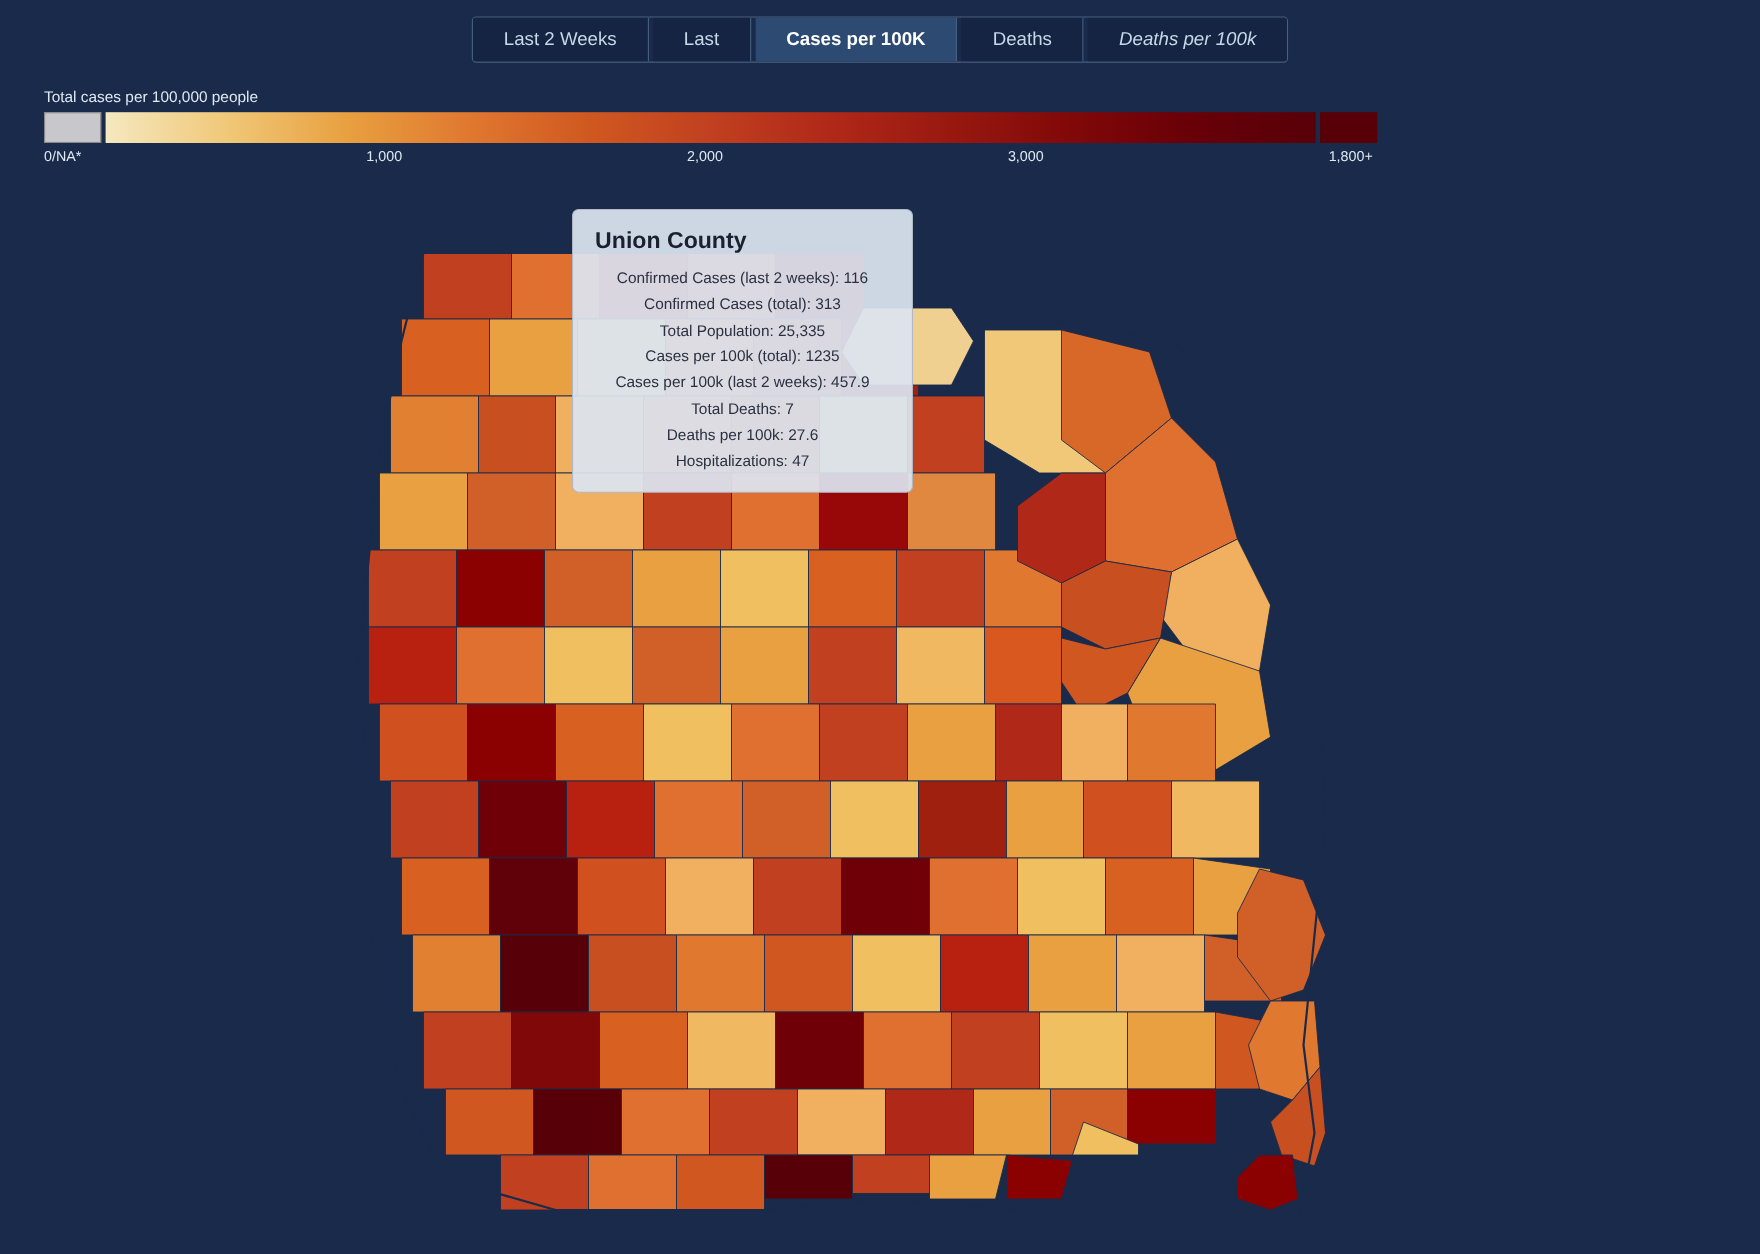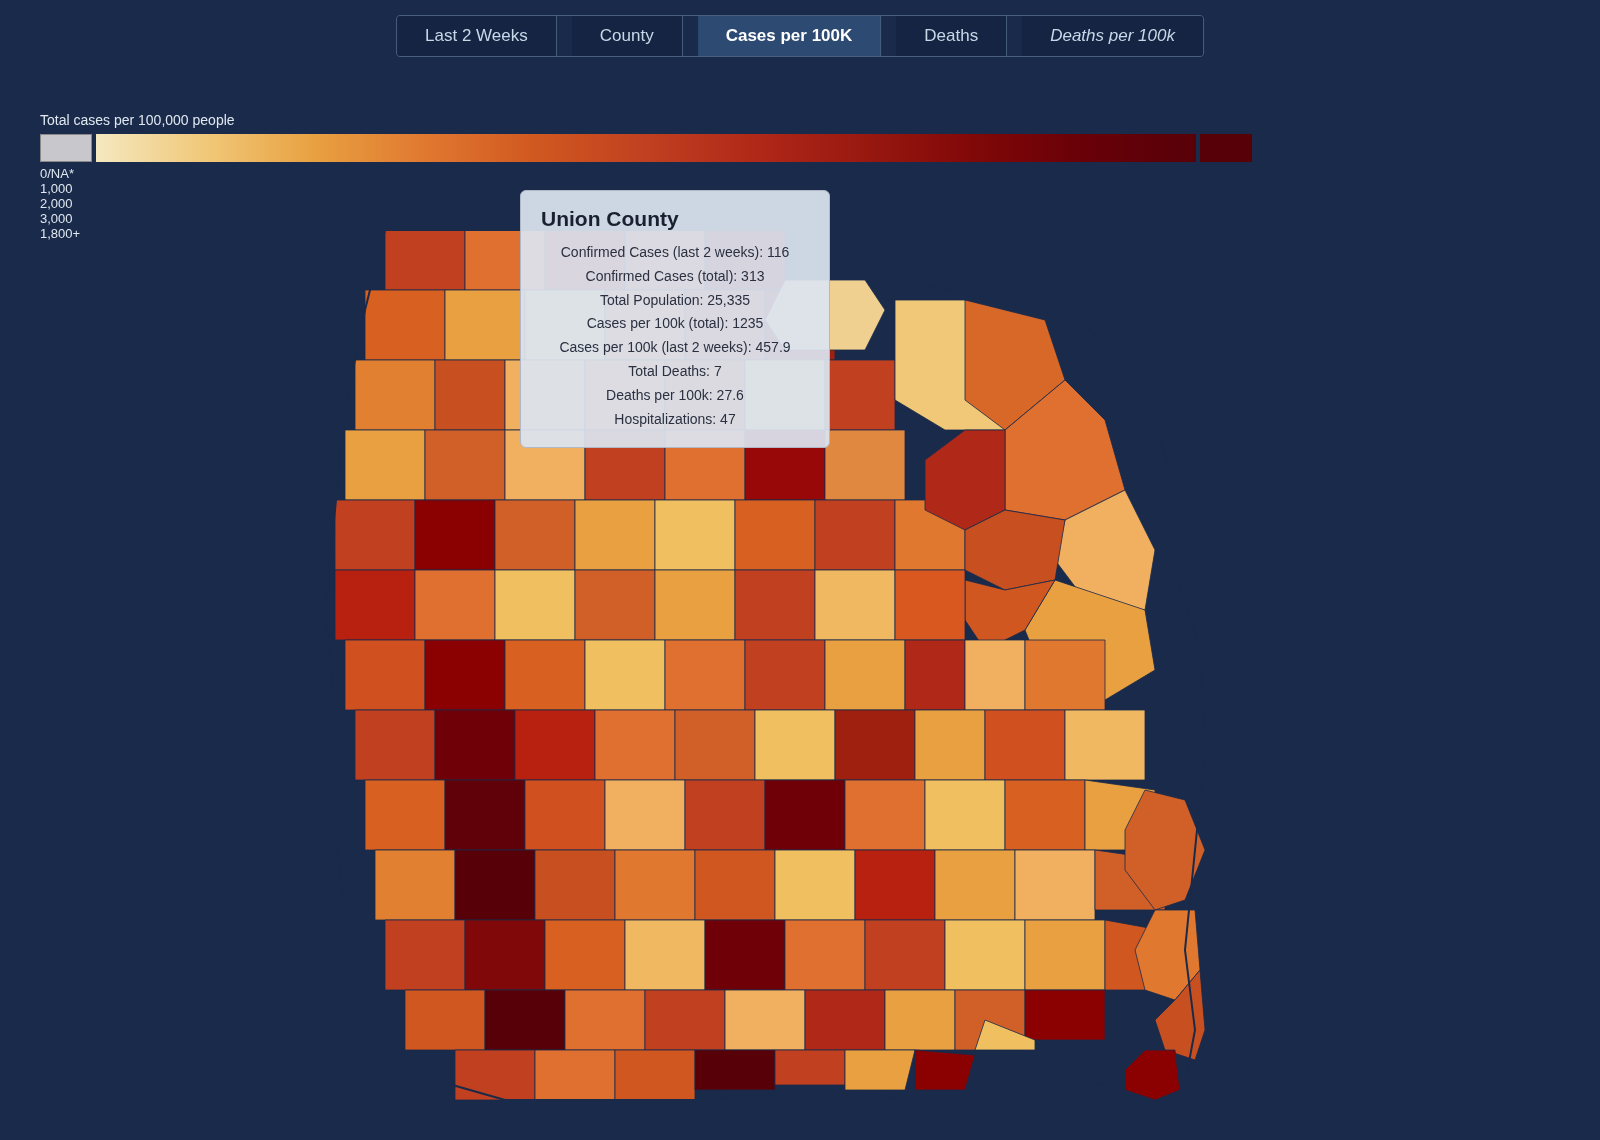--- a/index.html
+++ b/index.html
@@ -12,21 +12,21 @@
       position: relative;
     }
 
     
     #tab-bar {
       position: absolute;
       top: 15px;
       left: 50%;
       transform: translateX(-50%);
       display: flex;
-      gap: 15px;
+      gap: 4px;
       border: 1.5px solid #4a6080;
       border-radius: 4px;
       overflow: hidden;
       background: transparent;
     }
 
     .tab-item {
       padding: 10px 28px;
       font-size: 17px;
       color: #c8d8e8;
@@ -45,21 +45,20 @@
     
     #legend {
       position: absolute;
       top: 80px;
       left: 40px;
     }
     #legend-title {
       color: #e0e8f0;
       font-size: 14px;
       margin-bottom: 6px;
-      margin-top: 32px;
     }
     #legend-bar-container {
       display: flex;
       align-items: center;
       gap: 0;
       margin-bottom: 4px;
     }
     #legend-na-box {
       width: 52px;
       height: 28px;
@@ -90,21 +89,20 @@
       background: #580008;
       margin-left: 4px;
     }
     #legend-labels {
       display: flex;
       justify-content: space-between;
       width: 1208px;
       color: #e0e8f0;
       font-size: 13px;
       margin-top: 3px;
-      flex-direction: column;
     }
 
     
     #map-container {
       position: absolute;
       top: 150px;
       left: 50%;
       transform: translateX(-55%);
       width: 900px;
       height: 960px;
@@ -139,21 +137,21 @@
     svg .county {
       stroke: #1a2a4a;
       stroke-width: 0.8;
     }
   </style>
 </head>
 <body>
 
 <div id="tab-bar">
   <div class="tab-item">Last 2 Weeks</div>
-  <div class="tab-item">County</div>
+  <div class="tab-item">Last</div>
   <div class="tab-item active">Cases per 100K</div>
   <div class="tab-item">Deaths</div>
   <div class="tab-item">Deaths per 100k</div>
 </div>
 
 <div id="legend">
   <div id="legend-title">Total cases per 100,000 people</div>
   <div id="legend-bar-container">
     <div id="legend-na-box"></div>
     <div id="legend-gradient"></div>

